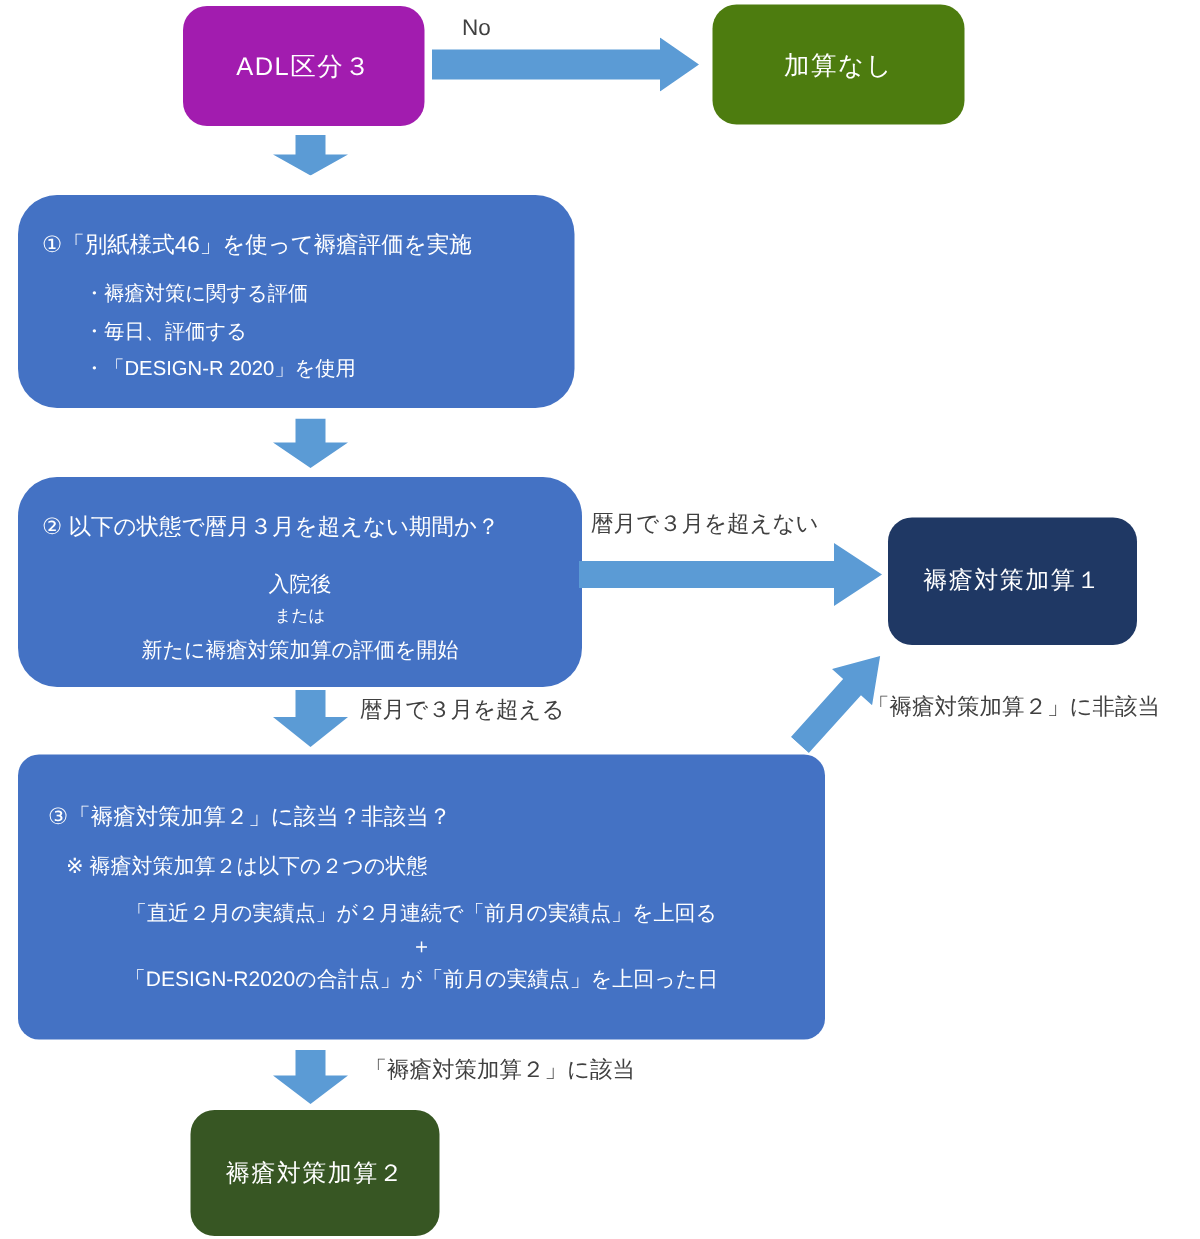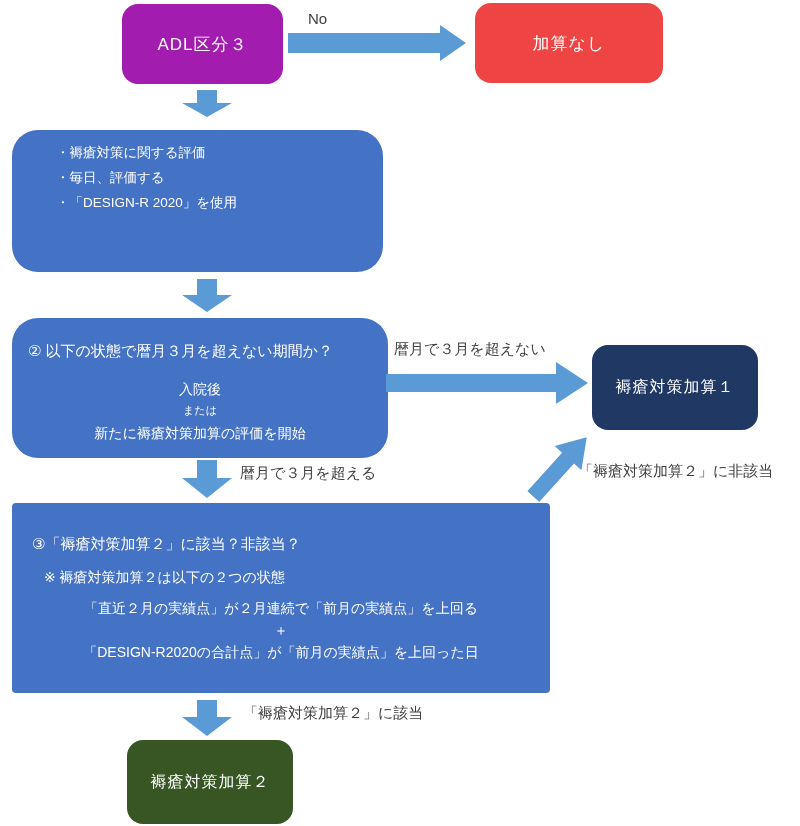--- a/index.html
+++ b/index.html
@@ -23,34 +23,34 @@
     color: #ffffff;
     text-align: center;
     box-sizing: border-box;
   }
   .end-node {
     border-radius: 16px;
     font-size: 17px;
     letter-spacing: 1px;
   }
   .adl-box       { left: 122px; top: 4px;   width: 161px; height: 80px; background: #a21caf; }
-  .no-add-box    { left: 475px; top: 3px;   width: 188px; height: 80px; background: #ef4444; }
+  .no-add-box    { left: 475px; top: 3px;   width: 168px; height: 80px; background: #4d7c0f; }
   .add1-box      { left: 592px; top: 345px; width: 166px; height: 85px; background: #1F3864; font-size: 16px; }
   .add2-box      { left: 127px; top: 740px; width: 166px; height: 84px; background: #375623; font-size: 16px; }
 
   .process {
     position: absolute;
     background: #4472C4;
     color: #ffffff;
     border-radius: 26px;
     box-sizing: border-box;
   }
   .step1 { left: 12px; top: 130px; width: 371px; height: 142px; }
   .step2 { left: 12px; top: 318px; width: 376px; height: 140px; }
-  .step3 { left: 12px; top: 503px; width: 538px; height: 190px; border-radius: 4px; }
+  .step3 { left: 12px; top: 503px; width: 538px; height: 190px; border-radius: 14px; }
 
   .proc-title {
     font-size: 15px;
     margin: 0;
     padding: 0;
   }
   .step1 .proc-title { margin: 24px 14px 0 16px; }
   .step2 .proc-title { margin: 24px 14px 0 16px; }
   .step3 .proc-title { margin: 32px 14px 0 20px; }
 
@@ -94,20 +94,21 @@
   <div class="node end-node no-add-box">
     <span>加算なし</span>
   </div>
 
   <svg class="arrow" style="left:182px; top:90px;" width="50" height="27" aria-hidden="true">
     <polygon points="15,0 35,0 35,13 50,13 25,27 0,13 15,13"></polygon>
   </svg>
   <div class="edge-label" style="left:238px; top:97px;margin-top:41px;">Yes</div>
 
   <div class="process step1">
+    <div class="proc-title">①「別紙様式46」を使って褥瘡評価を実施</div>
     <div class="bullet-list">
       <span class="bullet-item">・褥瘡対策に関する評価</span>
       <span class="bullet-item">・毎日、評価する</span>
       <span class="bullet-item">・「DESIGN-R 2020」を使用</span>
     </div>
   </div>
 
   <svg class="arrow" style="left:182px; top:279px;" width="50" height="33" aria-hidden="true">
     <polygon points="15,0 35,0 35,16 50,16 25,33 0,16 15,16"></polygon>
   </svg>

